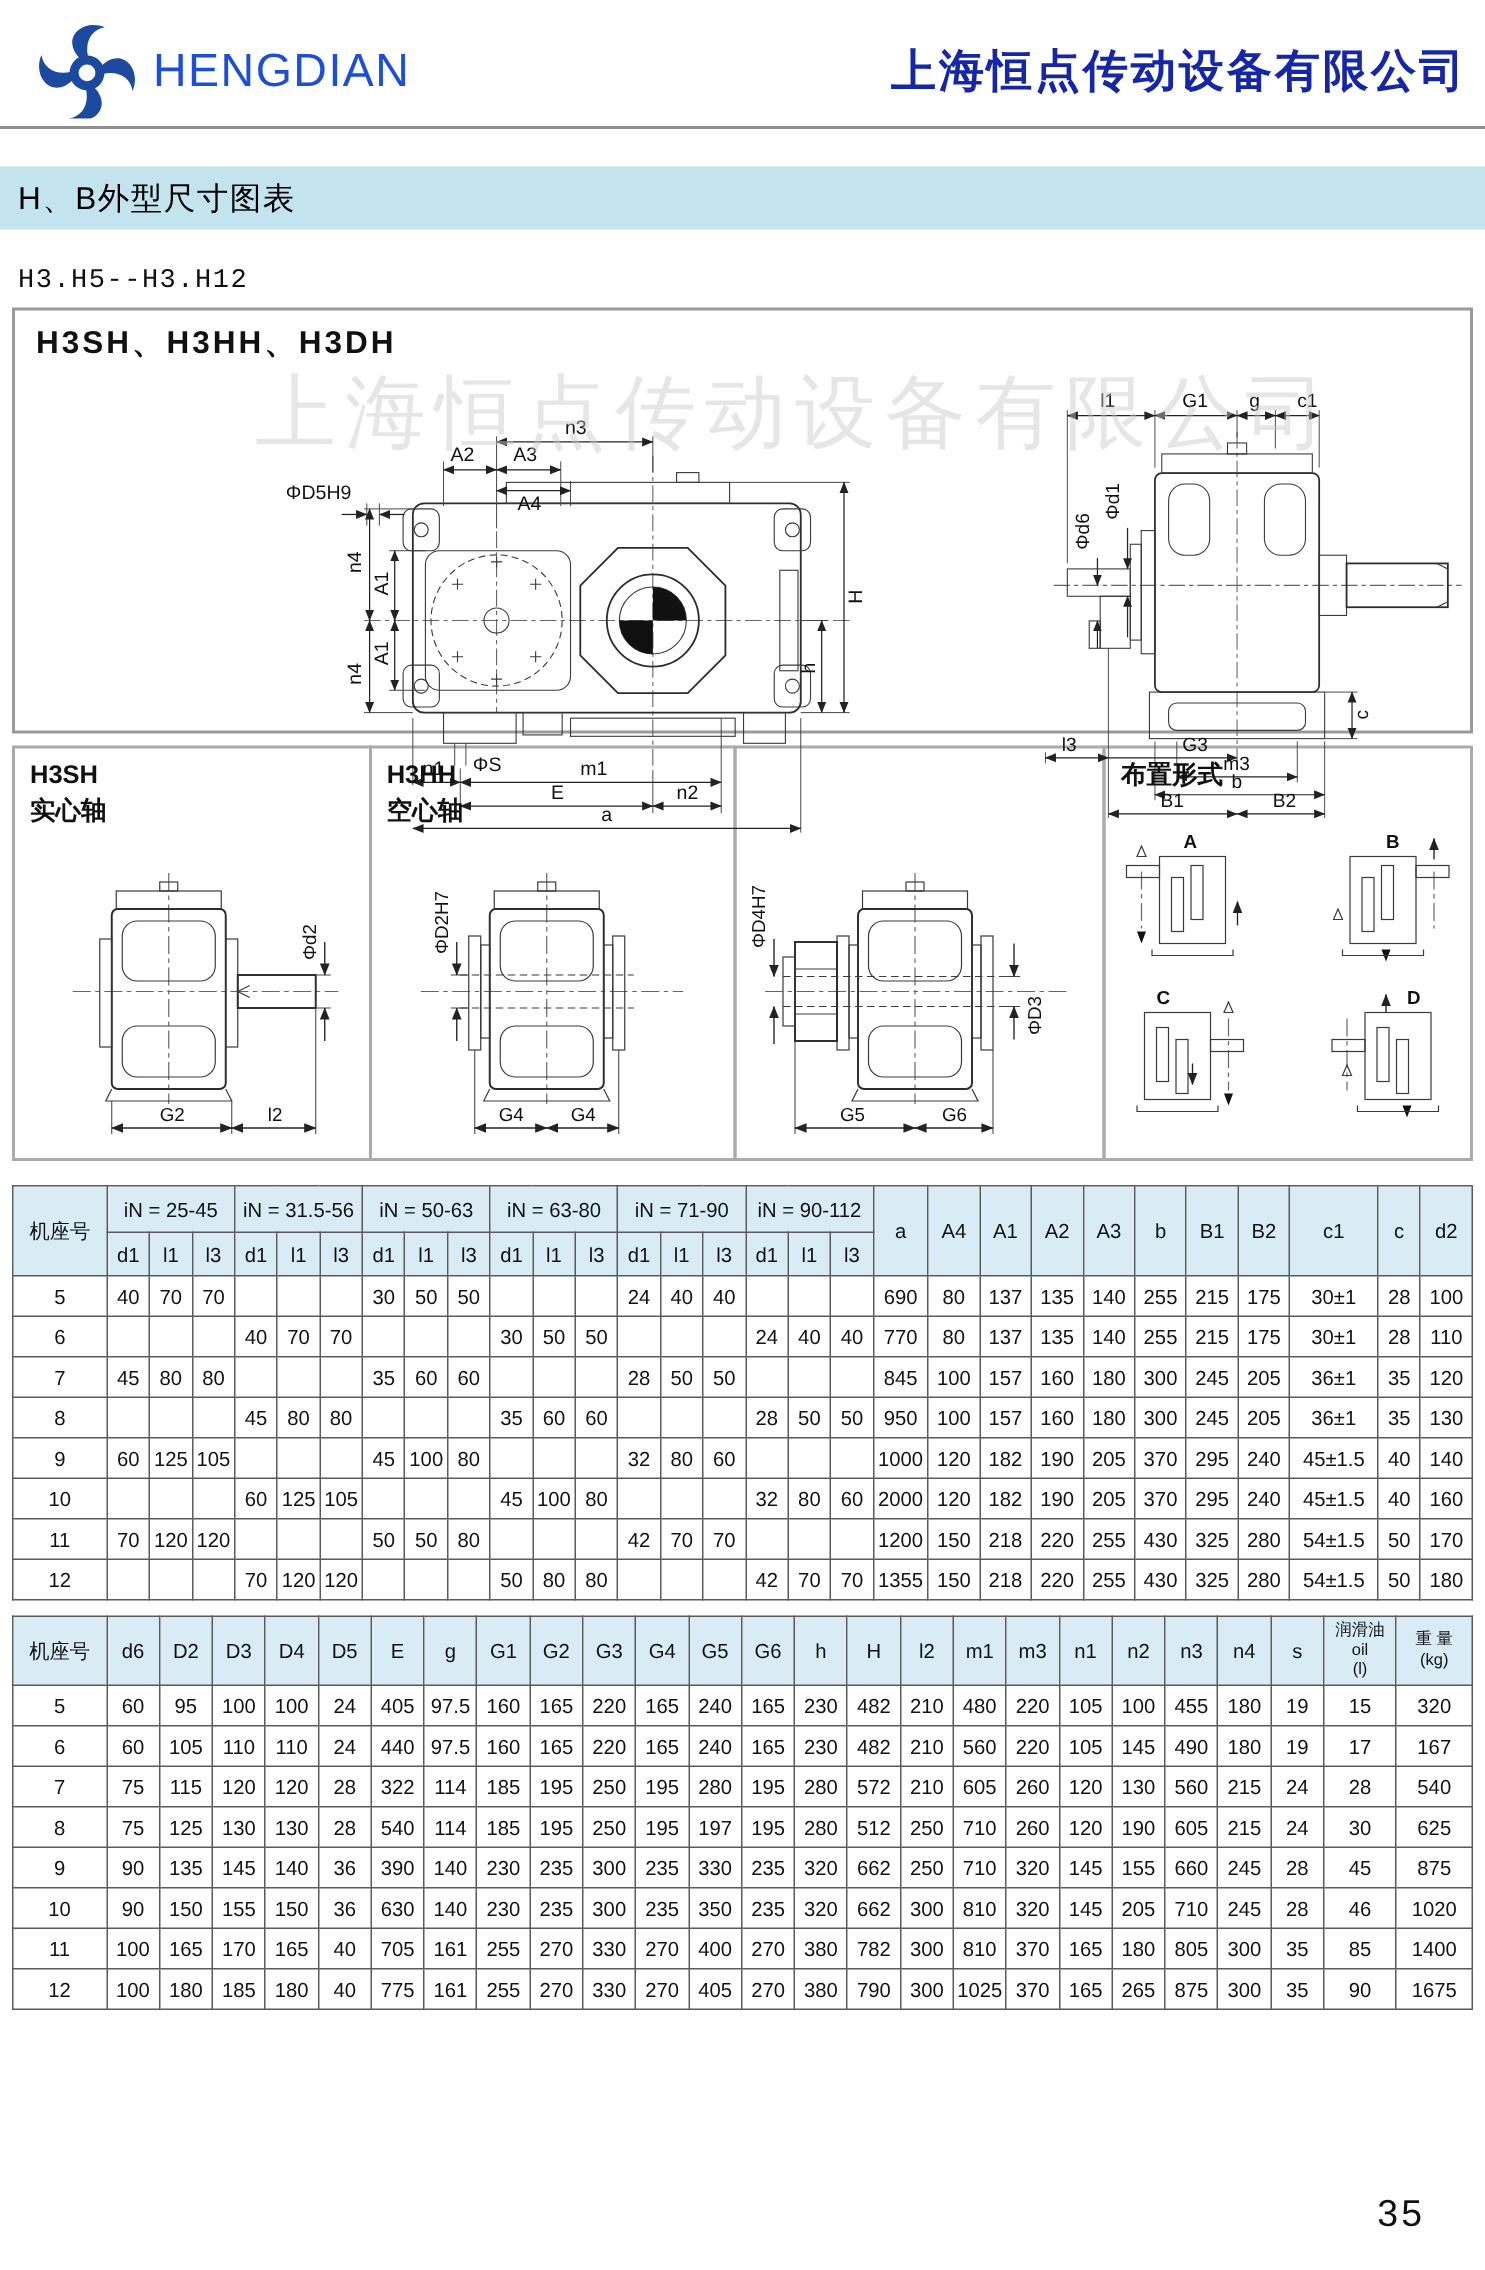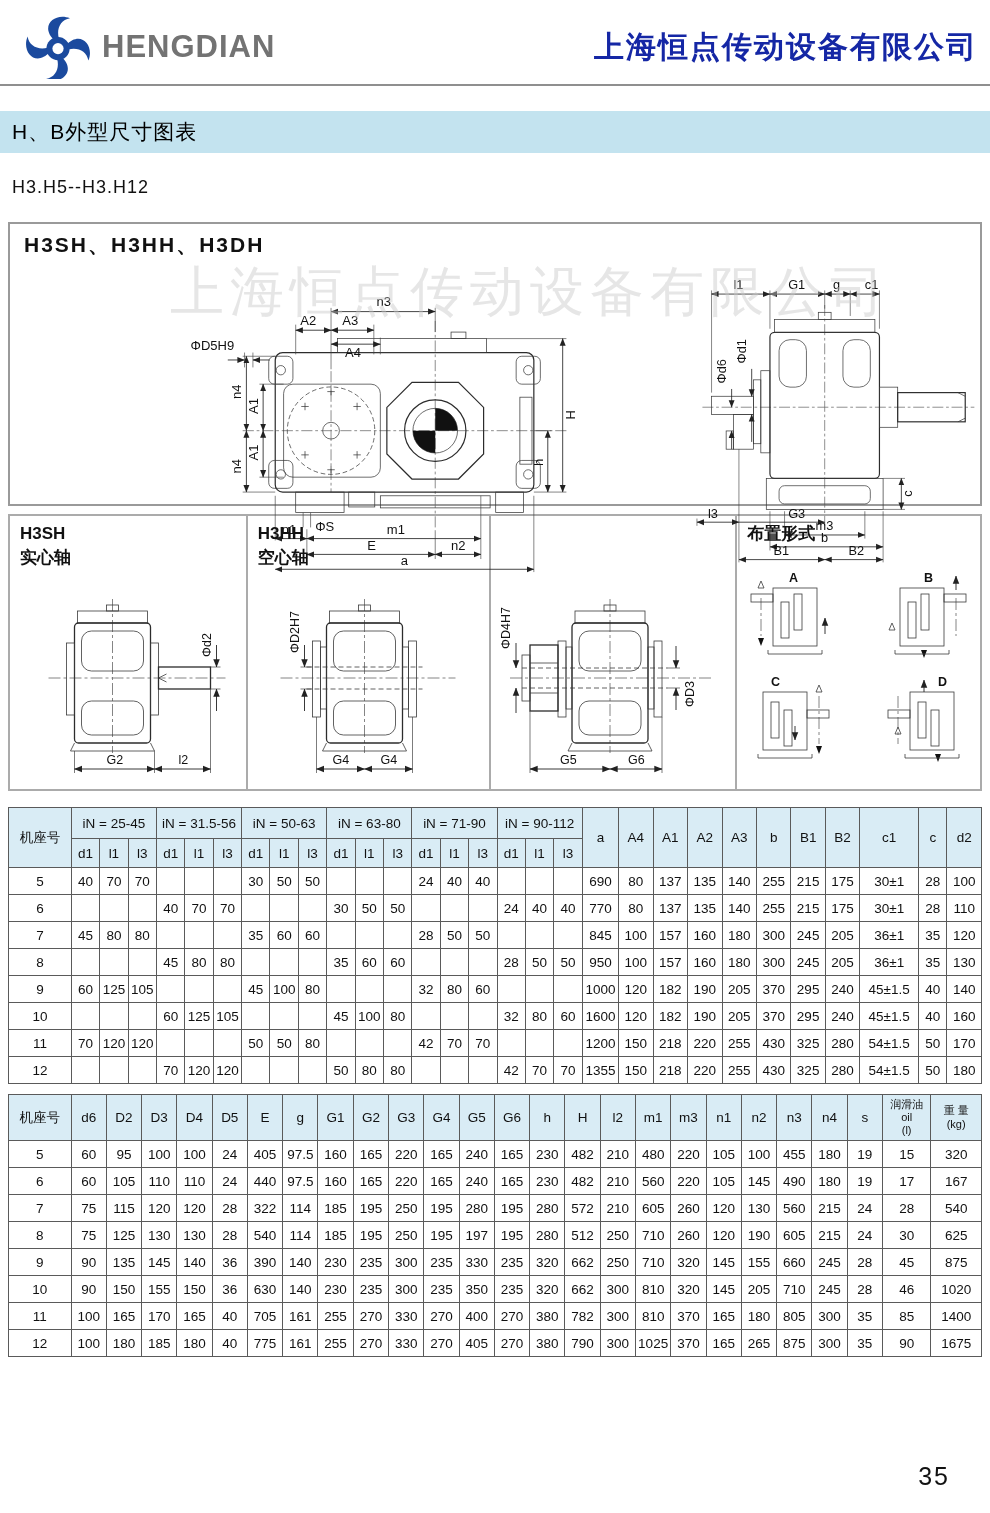--- a/index.html
+++ b/index.html
@@ -6,27 +6,27 @@
   html,body { margin:0; padding:0; background:#fff; }
   body {
     width: 990px; height: 1513px; position: relative;
     font-family: "Liberation Sans", sans-serif; color:#111;
     overflow: hidden;
   }
   
   .hdr { display:flex; align-items:center; height:86px; padding:10px 12px 0 26px;
          border-bottom:2px solid #8f8f8f; }
   .logo-wrap { display:flex; align-items:center; }
-  .logo-text { font-size:31px; color:#737373; font-weight:700; letter-spacing:1px; margin-left:12px; }
+  .logo-text { font-size:31px; color:#1d4ed8; font-weight:400; letter-spacing:1px; margin-left:12px; }
   .company { margin-left:auto; font-size:30px; font-weight:bold; color:#1527a5; letter-spacing:2px; }
   
   .banner { margin-top:25px; background:#c3e3ef; padding:7px 10px 7px 12px;
             font-size:21px; letter-spacing:1px; color:#000; }
   
-  .subtitle { margin:24px 0 24px 12px; font-family:Liberation Sans, sans-serif;
+  .subtitle { margin:24px 0 8px 12px; font-family:Liberation Mono, monospace;
               font-size:18px; letter-spacing:1px; }
   
   .main-panel { position:relative; margin:0 8px; border:2px solid #9a9a9a; height:284px; }
   .panel-title { position:absolute; left:14px; top:7px; font-size:21px; font-weight:bold; letter-spacing:2px; z-index:3;}
   .watermark { position:absolute; left:160px; top:32px; font-size:54px; color:#c9c9c9;
                opacity:.45; letter-spacing:6px; white-space:nowrap; z-index:2; pointer-events:none; }
   .front-svg { position:absolute; left:95px; top:28px; z-index:1; }
   .side-svg  { position:absolute; right:2px;  top:28px; z-index:1; }
   
   .panel-row { display:flex; margin:8px 8px 0; }
@@ -684,21 +684,21 @@
         <td></td>
         <td>45</td>
         <td>100</td>
         <td>80</td>
         <td></td>
         <td></td>
         <td></td>
         <td>32</td>
         <td>80</td>
         <td>60</td>
-        <td>1600</td>
+        <td>2000</td>
         <td>120</td>
         <td>182</td>
         <td>190</td>
         <td>205</td>
         <td>370</td>
         <td>295</td>
         <td>240</td>
         <td>45±1.5</td>
         <td>40</td>
         <td>160</td>

